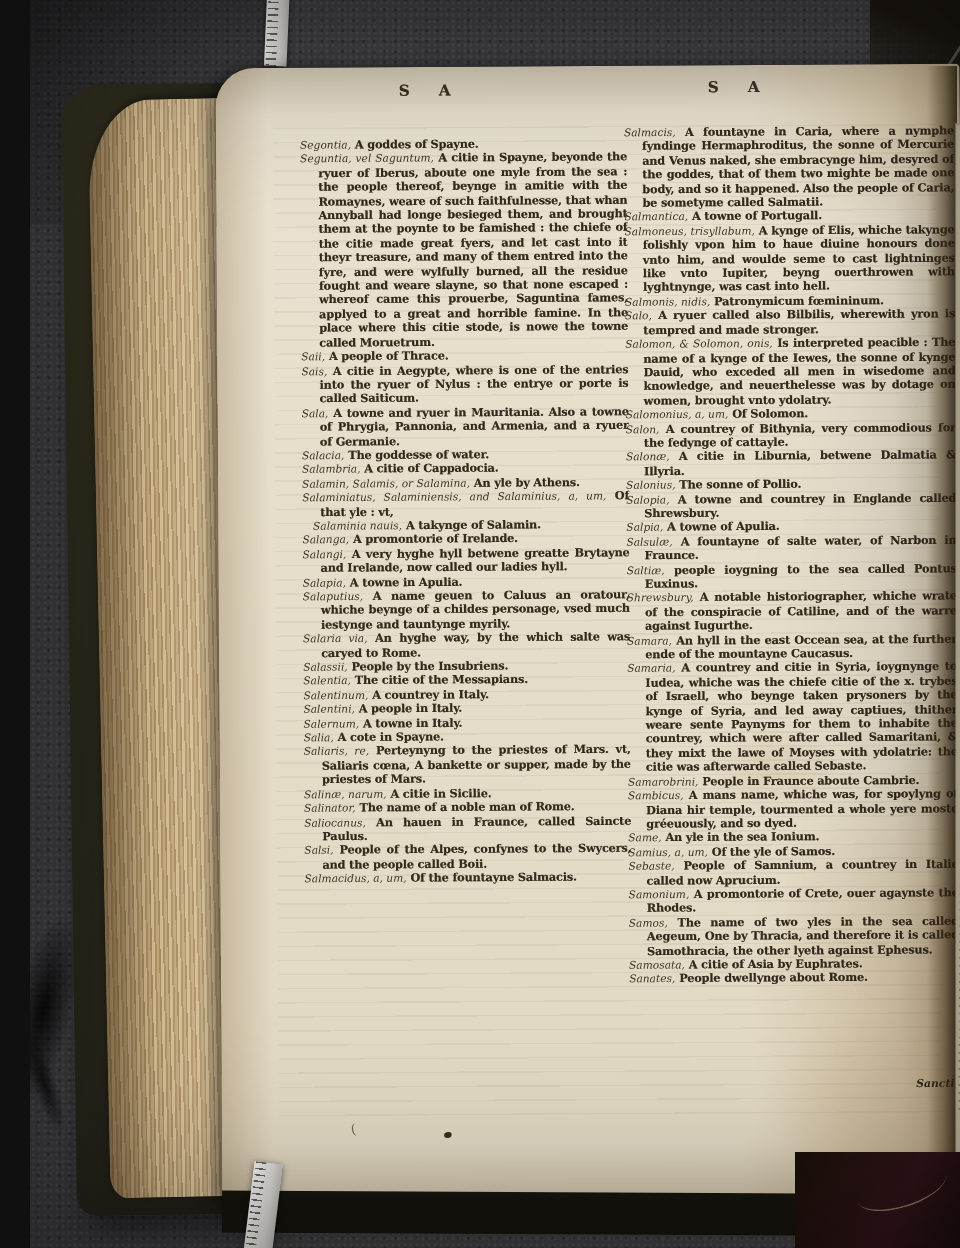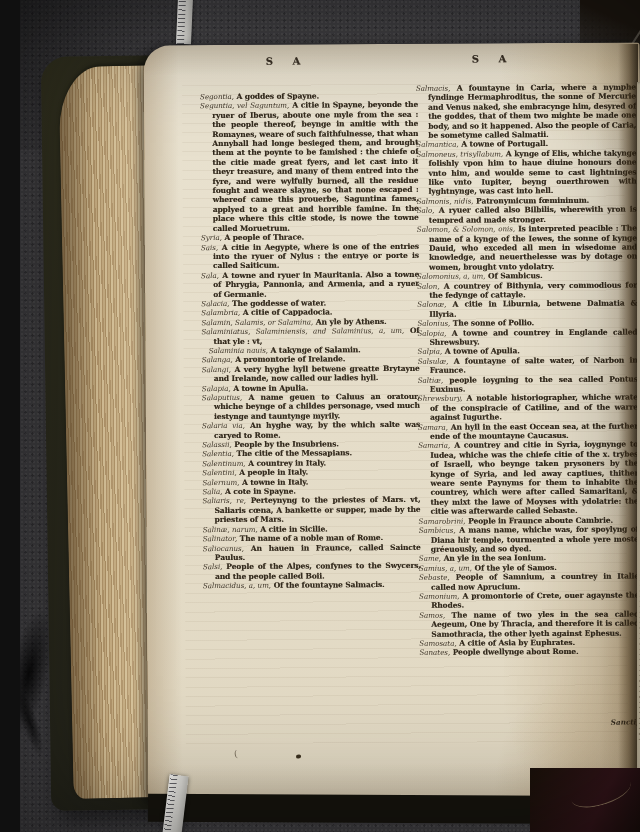--- a/index.html
+++ b/index.html
@@ -118,21 +118,21 @@
   <div class="paper">
     <div class="ghost-lines"></div>
 
     <div class="runhead left">S A</div>
     <div class="runhead right">S A</div>
 
     <div class="col left">
 
     <p class="entry"><span class="hw">Segontia,</span><span class="def"> A goddes of Spayne.</span></p>
         <p class="entry"><span class="hw">Seguntia, vel Saguntum,</span><span class="def"> A citie in Spayne, beyonde the ryuer of Iberus, aboute one myle from the sea : the people thereof, beynge in amitie with the Romaynes, weare of such faithfulnesse, that whan Annyball had longe besieged them, and brought them at the poynte to be famished : the chiefe of the citie made great fyers, and let cast into it theyr treasure, and many of them entred into the fyre, and were wylfully burned, all the residue fought and weare slayne, so that none escaped : whereof came this prouerbe, Saguntina fames, applyed to a great and horrible famine. In the place where this citie stode, is nowe the towne called Moruetrum.</span></p>
-        <p class="entry"><span class="hw">Syria,</span><span class="def"> A people of Thrace.</span></p>
+        <p class="entry"><span class="hw">Saii,</span><span class="def"> A people of Thrace.</span></p>
         <p class="entry"><span class="hw">Sais,</span><span class="def"> A citie in Aegypte, where is one of the entries into the ryuer of Nylus : the entrye or porte is called Saiticum.</span></p>
         <p class="entry"><span class="hw">Sala,</span><span class="def"> A towne and ryuer in Mauritania. Also a towne of Phrygia, Pannonia, and Armenia, and a ryuer of Germanie.</span></p>
         <p class="entry"><span class="hw">Salacia,</span><span class="def"> The goddesse of water.</span></p>
         <p class="entry"><span class="hw">Salambria,</span><span class="def"> A citie of Cappadocia.</span></p>
         <p class="entry"><span class="hw">Salamin, Salamis, or Salamina,</span><span class="def"> An yle by Athens.</span></p>
         <p class="entry"><span class="hw">Salaminiatus, Salaminiensis, and Salaminius, a, um,</span><span class="def"> Of that yle : vt,</span></p>
         <p class="entry"><span class="hw"> Salaminia nauis,</span><span class="def"> A takynge of Salamin.</span></p>
         <p class="entry"><span class="hw">Salanga,</span><span class="def"> A promontorie of Irelande.</span></p>
         <p class="entry"><span class="hw">Salangi,</span><span class="def"> A very hyghe hyll betwene greatte Brytayne and Irelande, now called our ladies hyll.</span></p>
         <p class="entry"><span class="hw">Salapia,</span><span class="def"> A towne in Apulia.</span></p>
@@ -153,21 +153,21 @@
       </div>
 
     <div class="col right">
 
     <p class="entry"><span class="hw">Salmacis,</span><span class="def"> A fountayne in Caria, where a nymphe fyndinge Hermaphroditus, the sonne of Mercurie and Venus naked, she embracynge him, desyred of the goddes, that of them two mighte be made one body, and so it happened. Also the people of Caria, be sometyme called Salmatii.</span></p>
         <p class="entry"><span class="hw">Salmantica,</span><span class="def"> A towne of Portugall.</span></p>
         <p class="entry"><span class="hw">Salmoneus, trisyllabum,</span><span class="def"> A kynge of Elis, whiche takynge folishly vpon him to haue diuine honours done vnto him, and woulde seme to cast lightninges like vnto Iupiter, beyng ouerthrowen with lyghtnynge, was cast into hell.</span></p>
         <p class="entry"><span class="hw">Salmonis, nidis,</span><span class="def"> Patronymicum fœmininum.</span></p>
         <p class="entry"><span class="hw">Salo,</span><span class="def"> A ryuer called also Bilbilis, wherewith yron is tempred and made stronger.</span></p>
         <p class="entry"><span class="hw">Salomon, &amp; Solomon, onis,</span><span class="def"> Is interpreted peacible : The name of a kynge of the Iewes, the sonne of kynge Dauid, who exceded all men in wisedome and knowledge, and neuerthelesse was by dotage on women, brought vnto ydolatry.</span></p>
-        <p class="entry"><span class="hw">Salomonius, a, um,</span><span class="def"> Of Sambicus.</span></p>
+        <p class="entry"><span class="hw">Salomonius, a, um,</span><span class="def"> Of Solomon.</span></p>
         <p class="entry"><span class="hw">Salon,</span><span class="def"> A countrey of Bithynia, very commodious for the fedynge of cattayle.</span></p>
         <p class="entry"><span class="hw">Salonæ,</span><span class="def"> A citie in Liburnia, betwene Dalmatia &amp; Illyria.</span></p>
         <p class="entry"><span class="hw">Salonius,</span><span class="def"> The sonne of Pollio.</span></p>
         <p class="entry"><span class="hw">Salopia,</span><span class="def"> A towne and countrey in Englande called Shrewsbury.</span></p>
         <p class="entry"><span class="hw">Salpia,</span><span class="def"> A towne of Apulia.</span></p>
         <p class="entry"><span class="hw">Salsulæ,</span><span class="def"> A fountayne of salte water, of Narbon in Fraunce.</span></p>
         <p class="entry"><span class="hw">Saltiæ,</span><span class="def"> people ioygning to the sea called Pontus Euxinus.</span></p>
         <p class="entry"><span class="hw">Shrewsbury,</span><span class="def"> A notable historiographer, whiche wrate of the conspiracie of Catiline, and of the warre against Iugurthe.</span></p>
         <p class="entry"><span class="hw">Samara,</span><span class="def"> An hyll in the east Occean sea, at the further ende of the mountayne Caucasus.</span></p>
         <p class="entry"><span class="hw">Samaria,</span><span class="def"> A countrey and citie in Syria, ioygnynge to Iudea, whiche was the chiefe citie of the x. trybes of Israell, who beynge taken prysoners by the kynge of Syria, and led away captiues, thither weare sente Paynyms for them to inhabite the countrey, which were after called Samaritani, &amp; they mixt the lawe of Moyses with ydolatrie: the citie was afterwarde called Sebaste.</span></p>

